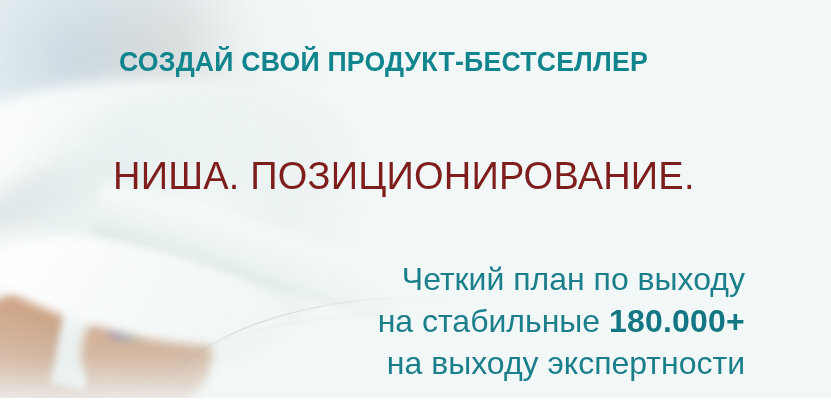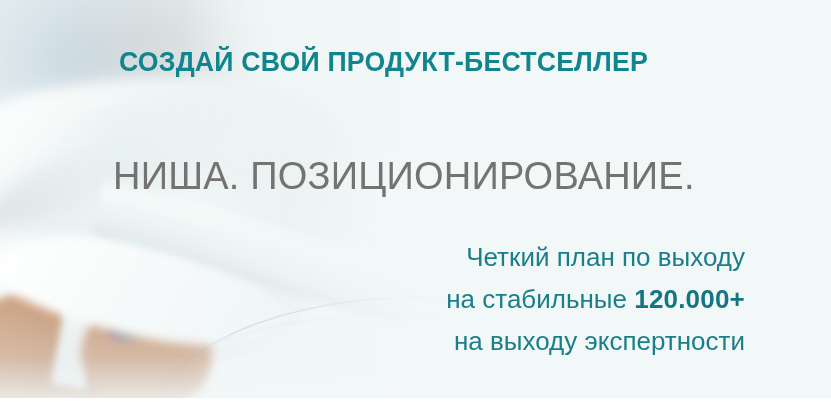--- a/index.html
+++ b/index.html
@@ -204,31 +204,31 @@
     transform: scaleX(0.97);
     transform-origin: left center;
   }
   .headline {
     position: absolute;
     left: 113px;
     top: 104px;
     font-size: 38px;
     font-weight: 400;
     line-height: 48px;
-    color: #737373;
+    color: #7f1d1d;
     letter-spacing: 0.2px;
     white-space: pre-line;
   }
   .subtext {
     position: absolute;
     right: 86px;
-    top: 236px;
+    top: 258px;
     width: 420px;
     text-align: right;
-    font-size: 26px;
+    font-size: 32px;
     line-height: 42px;
     color: #1a7f8a;
     font-weight: 400;
   }
   .subtext .amount {
     font-weight: bold;
     color: #137683;
     letter-spacing: 0.2px;
   }
   .sub-line { display: block; white-space: nowrap; }
@@ -262,18 +262,18 @@
   <div class="content">
 
     <div class="eyebrow">СОЗДАЙ СВОЙ ПРОДУКТ-БЕСТСЕЛЛЕР</div>
 
     <div class="headline">
       <div>НИША. ПОЗИЦИОНИРОВАНИЕ.</div>
     </div>
 
     <div class="subtext">
       <span class="sub-line">Четкий план по выходу</span>
-      <span class="sub-line"><span>на стабильные </span><span class="amount">120.000+</span></span>
+      <span class="sub-line"><span>на стабильные </span><span class="amount">180.000+</span></span>
       <span class="sub-line">на выходу экспертности</span>
     </div>
 
   </div>
 </div>
 
 </body></html>

